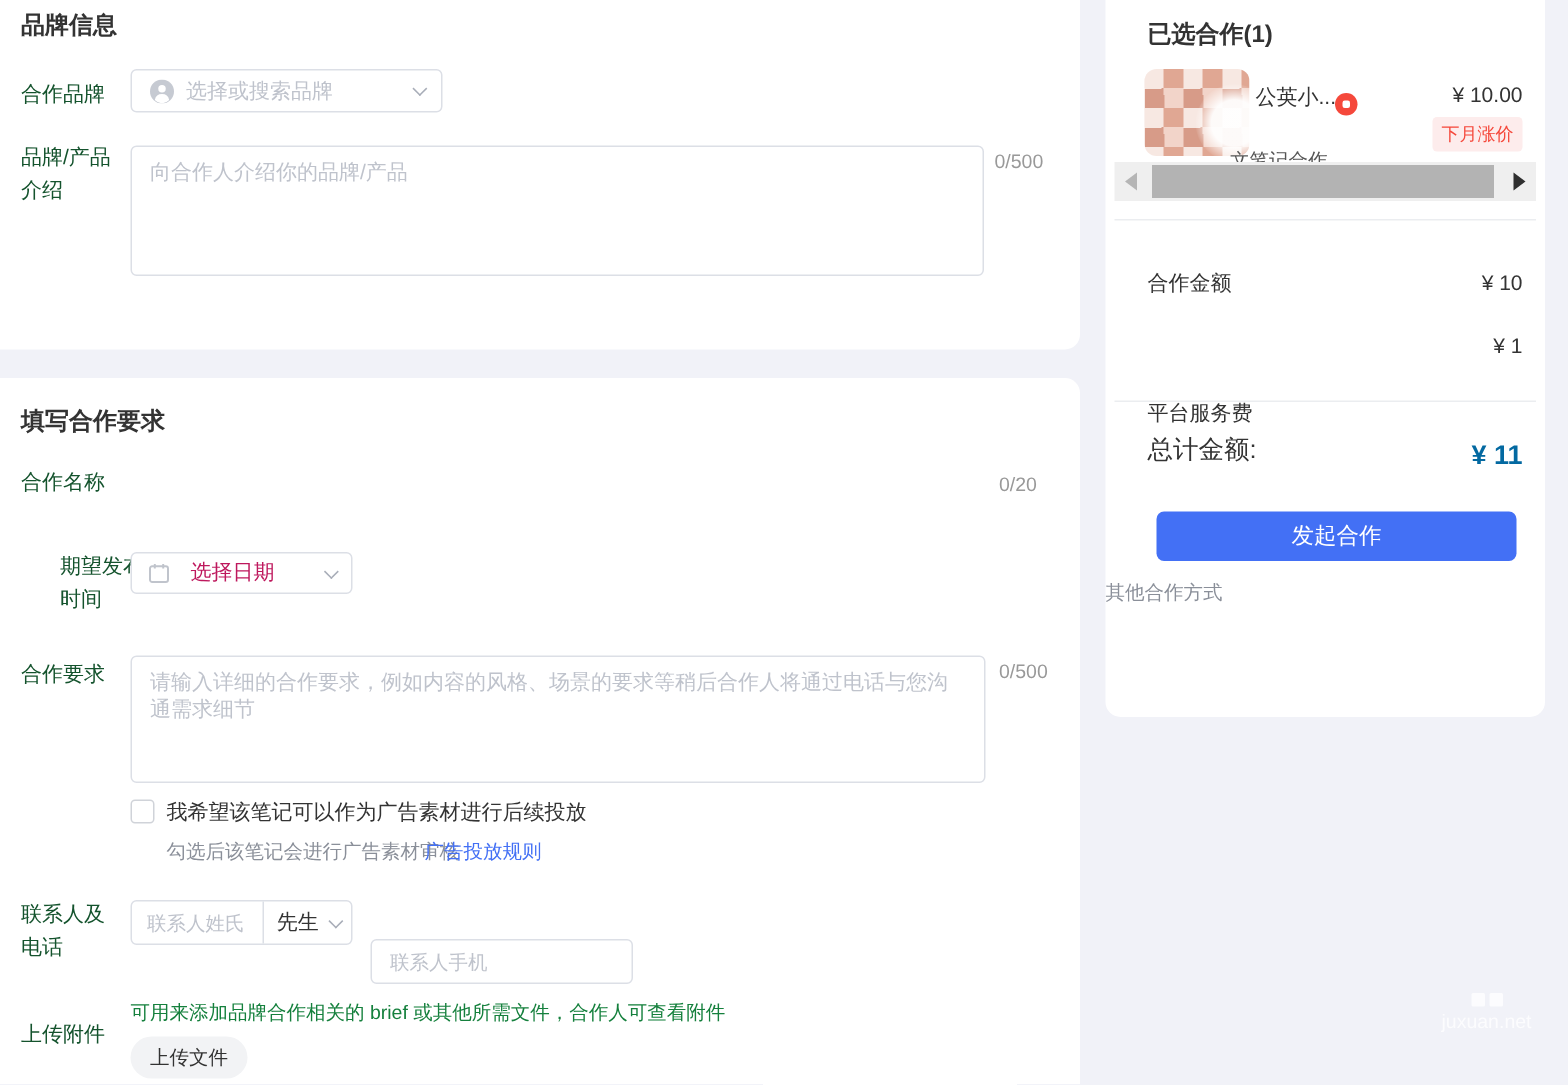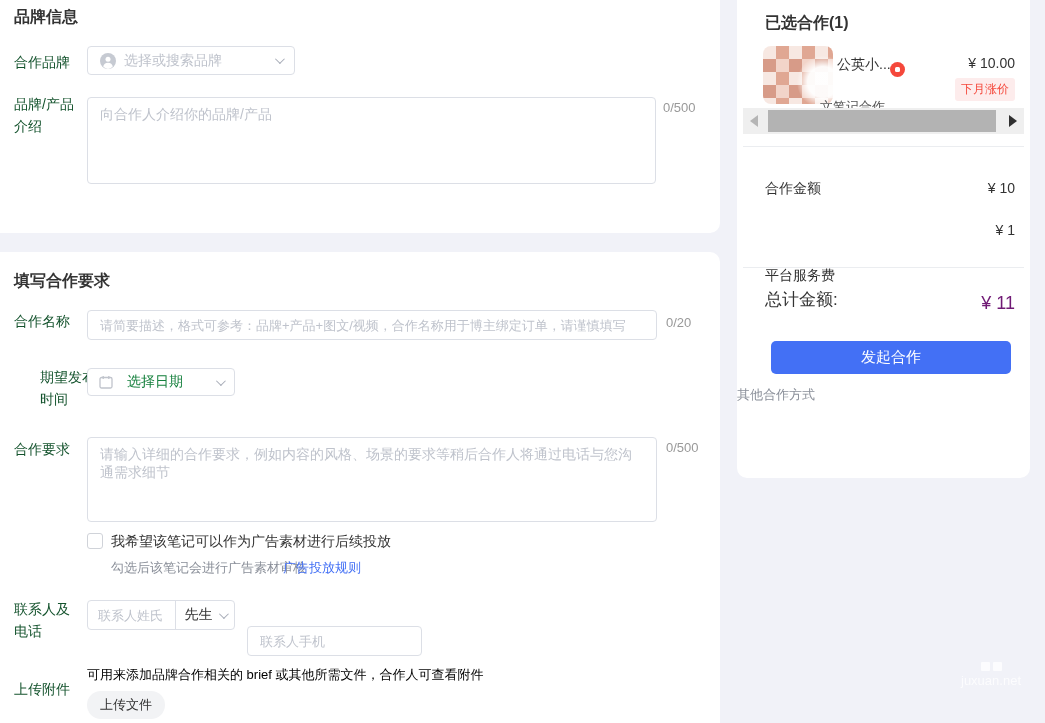--- a/index.html
+++ b/index.html
@@ -26,35 +26,35 @@
   textarea { resize:none; padding:8px 12px; }
   .inp-pad { padding:0 12px; display:flex; align-items:center; }
 
   .chev { display:inline-block; width:7px; height:7px; border-right:1.5px solid #a8adb8; border-bottom:1.5px solid #a8adb8; transform:rotate(45deg) translateY(-2px); }
 
   .select-brand { left:87px; top:46px; width:208px; height:29px; display:flex; align-items:center; padding:0 12px; }
   .select-brand .chev { margin-left:auto; }
   .person-icon { width:16px; height:16px; margin-right:8px; flex:none; }
 
   .date-box { left:87px; top:116px; width:148px; height:28px; display:flex; align-items:center; padding:0 11px; }
-  .date-box .txt { font-size:14px; color:#15803d; margin-left:14px; }
+  .date-box .txt { font-size:14px; color:#be185d; margin-left:14px; }
   .date-box .chev { margin-left:auto; }
   .cal-icon { width:14px; height:14px; flex:none; }
 
   .checkbox { position:absolute; width:16px; height:16px; border:1px solid #d0d3d9; border-radius:3px; background:#fff; }
   .cb-label { position:absolute; font-size:14px; color:#333; font-weight:500; }
   .note { position:absolute; font-size:13px; color:#8a8f99; }
   .link { position:absolute; font-size:13px; color:#4370f5; cursor:pointer; }
 
   .contact-group { left:87px; top:348px; width:148px; height:30px; display:flex; }
   .contact-group .name-part { width:88px; padding:0 10px; display:flex; align-items:center; border-right:1px solid #dcdfe6; }
   .contact-group .title-part { flex:1; display:flex; align-items:center; justify-content:center; gap:6px; font-size:14px; color:#333; font-weight:500; cursor:pointer; }
   .phone-box { left:247px; top:348px; width:175px; height:30px; }
 
-  .upload-note { position:absolute; left:87px; top:414px; font-size:13px; color:#000000; }
+  .upload-note { position:absolute; left:87px; top:414px; font-size:13px; color:#15803d; }
   .upload-btn { position:absolute; left:87px; top:439px; width:78px; height:28px; background:#f2f3f5; border-radius:15px; border:none; font-size:13px; color:#333; cursor:pointer; font-family:"Liberation Sans", sans-serif; }
 
   
   .mosaic { position:absolute; left:26px; top:46px; width:70px; height:58px; border-radius:8px;
     background:conic-gradient(#e0a793 90deg, #f2d4c9 90deg 180deg, #d79b88 180deg 270deg, #f7e8e2 270deg);
     background-size:26px 26px; }
   .mosaic::after { content:""; position:absolute; right:-16px; top:10px; width:52px; height:52px; border-radius:50%;
     background:radial-gradient(circle, rgba(255,255,255,.95) 42%, rgba(255,255,255,0) 72%); }
   .cart-name { position:absolute; left:100px; top:56px; font-size:14px; color:#333; }
   .remove-icon { position:absolute; left:153px; top:62px; width:15px; height:15px; border-radius:50%; background:#f5483b; cursor:pointer; }
@@ -66,21 +66,21 @@
   .hscroll { position:absolute; left:6px; top:108px; width:281px; height:26px; background:#efefef; }
   .hthumb { position:absolute; left:25px; top:2px; width:228px; height:22px; background:#b3b3b3; cursor:grab; }
   .arr { position:absolute; top:7px; width:0; height:0; border-top:6px solid transparent; border-bottom:6px solid transparent; cursor:pointer; }
   .arr-left { left:7px; border-right:8px solid #b5b5b5; }
   .arr-right { right:7px; border-left:8px solid #2f2f2f; }
 
   .divider { position:absolute; left:6px; width:281px; height:1px; background:#ebedf0; }
   .fee-label { position:absolute; left:28px; font-size:14px; color:#333; }
   .fee-value { position:absolute; right:15px; font-size:14px; color:#333; }
   .total-label { position:absolute; left:28px; top:288px; font-size:17px; color:#333; }
-  .total-value { position:absolute; right:15px; top:293px; font-size:18px; font-weight:normal; color:#701a75; }
+  .total-value { position:absolute; right:15px; top:293px; font-size:18px; font-weight:bold; color:#0369a1; }
 
   .submit-btn { position:absolute; left:34px; top:341px; width:240px; height:33px; background:#4370f5; color:#fff; font-size:15px; border:none; border-radius:5px; cursor:pointer; font-family:"Liberation Sans", sans-serif; }
   .other-link { position:absolute; left:0; top:386px; width:100%; font-size:13px; color:#8a8f99; cursor:pointer; }
 
   .watermark { position:absolute; right:24px; top:662px; text-align:center; color:rgba(255,255,255,.78); font-size:13px; }
   .wm-logo { display:flex; gap:3px; justify-content:center; margin-bottom:2px; }
   .wm-logo i { display:block; width:9px; height:9px; background:rgba(255,255,255,.78); border-radius:1px; }
 </style>
 </head>
 <body>
@@ -111,23 +111,20 @@
     <div class="box" style="left:87px; top:97px; width:569px; height:87px;">
       <textarea placeholder="向合作人介绍你的品牌/产品" style=""></textarea>
     </div>
     <div class="counter" style="left:663px; top:100px;">0/500</div>
   </section>
 
   <section class="card card-req">
     <h2 class="sec-title" style="left:14px; top:19px;">填写合作要求</h2>
 
     <div class="f-label" style="left:14px; top:58px;">合作名称</div>
-    <div class="box inp-pad" style="left:87px; top:58px; width:570px; height:30px;">
-      <input type="text" style="font-size: 13px;" placeholder="请简要描述，格式可参考：品牌+产品+图文/视频，合作名称用于博主绑定订单，请谨慎填写">
-    </div>
     <div class="counter" style="left:666px; top:63px;">0/20</div>
 
     <div class="f-label" style="left:14px; top:114px;margin-left:26px;">
       <div>期望发布</div>
       <div>时间</div>
     </div>
     <div class="box date-box">
       <span class="cal-icon">
         <svg width="14" height="14" viewBox="0 0 14 14">
           <rect x="1" y="2.5" width="12" height="10.5" rx="1.5" fill="none" stroke="#c0c4cc" stroke-width="1.3"></rect>

